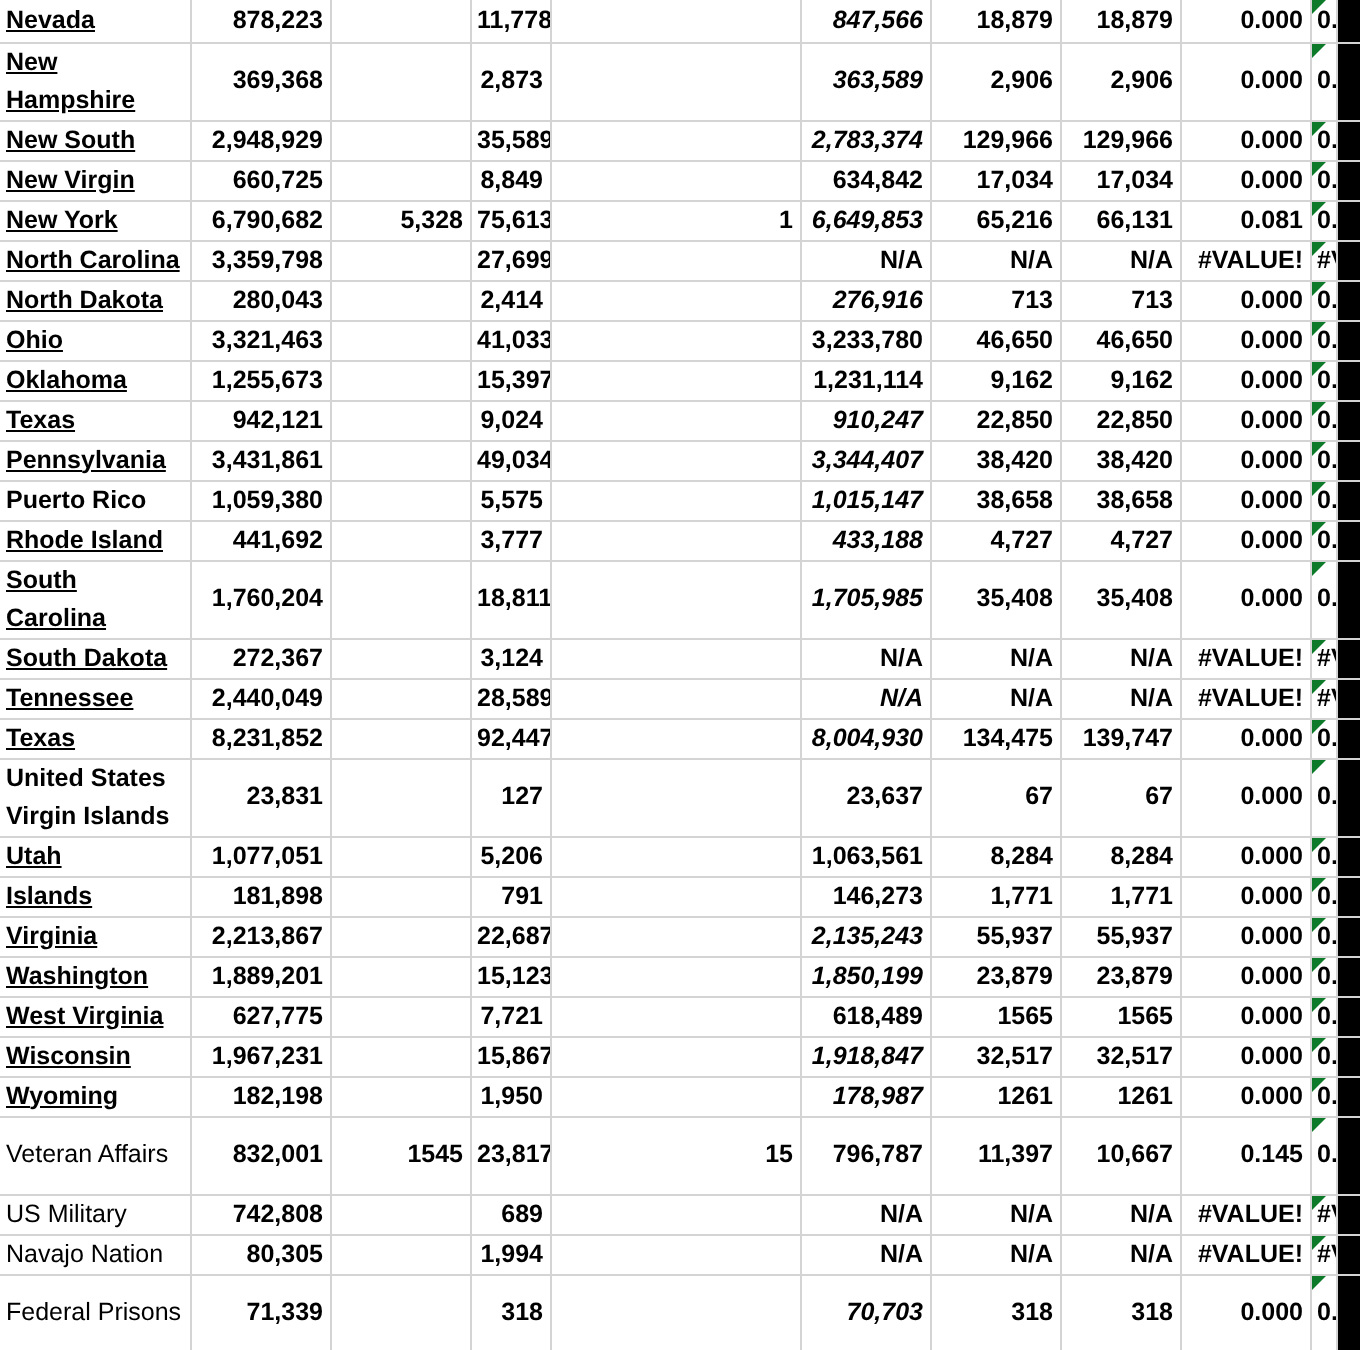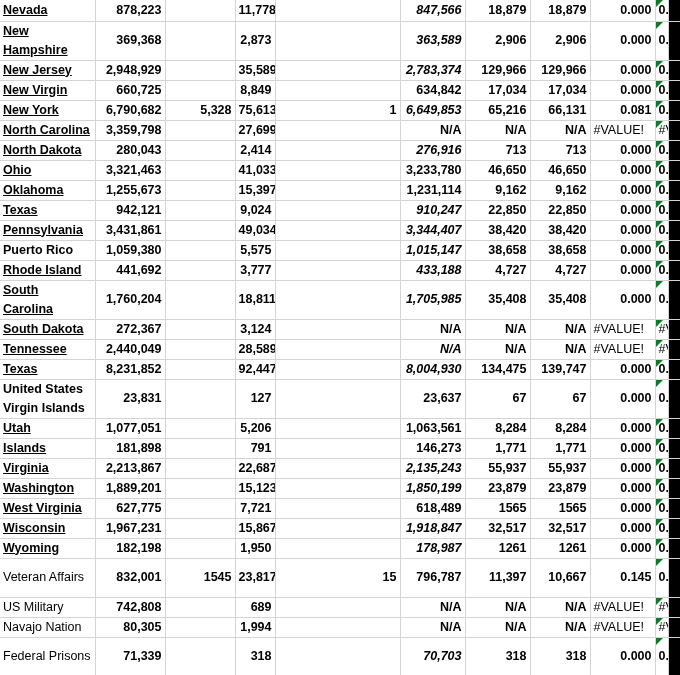--- a/index.html
+++ b/index.html
@@ -67,22 +67,22 @@
   td.name.reg .lbl { text-decoration: none; text-align: right; }
 
   
   td.num {
     text-align: right;
     font-weight: bold;
     padding-right: 5px;
   }
   td.num.ital { font-style: italic; }
   td.err {
-    text-align: left;
-    font-weight: normal;
+    text-align: right;
+    font-weight: bold;
     padding-right: 3px;
   }
 
   
   td.marker { position: relative; }
   td.marker .cmt {
     position: absolute;
     top: 0;
     left: 0;
     width: 0;
@@ -143,21 +143,21 @@
           <td class="num"></td>
           <td class="num ital">363,589</td>
           <td class="num">2,906</td>
           <td class="num">2,906</td>
           <td class="num">0.000</td>
           <td class="num marker">0.057<span class="cmt"></span></td>
           <td class="blackbar"></td>
           <td class="tail"></td>
         </tr>
         <tr style="height: 20px;">
-          <td class="name"><span class="lbl">New Jersey</span></td>
+          <td class="name"><span class="lbl">New South</span></td>
           <td class="num">2,948,929</td>
           <td class="num"></td>
           <td class="num">35,589</td>
           <td class="num"></td>
           <td class="num ital">2,783,374</td>
           <td class="num">129,966</td>
           <td class="num">129,966</td>
           <td class="num">0.000</td>
           <td class="num marker">0.017<span class="cmt"></span></td>
           <td class="blackbar"></td>

